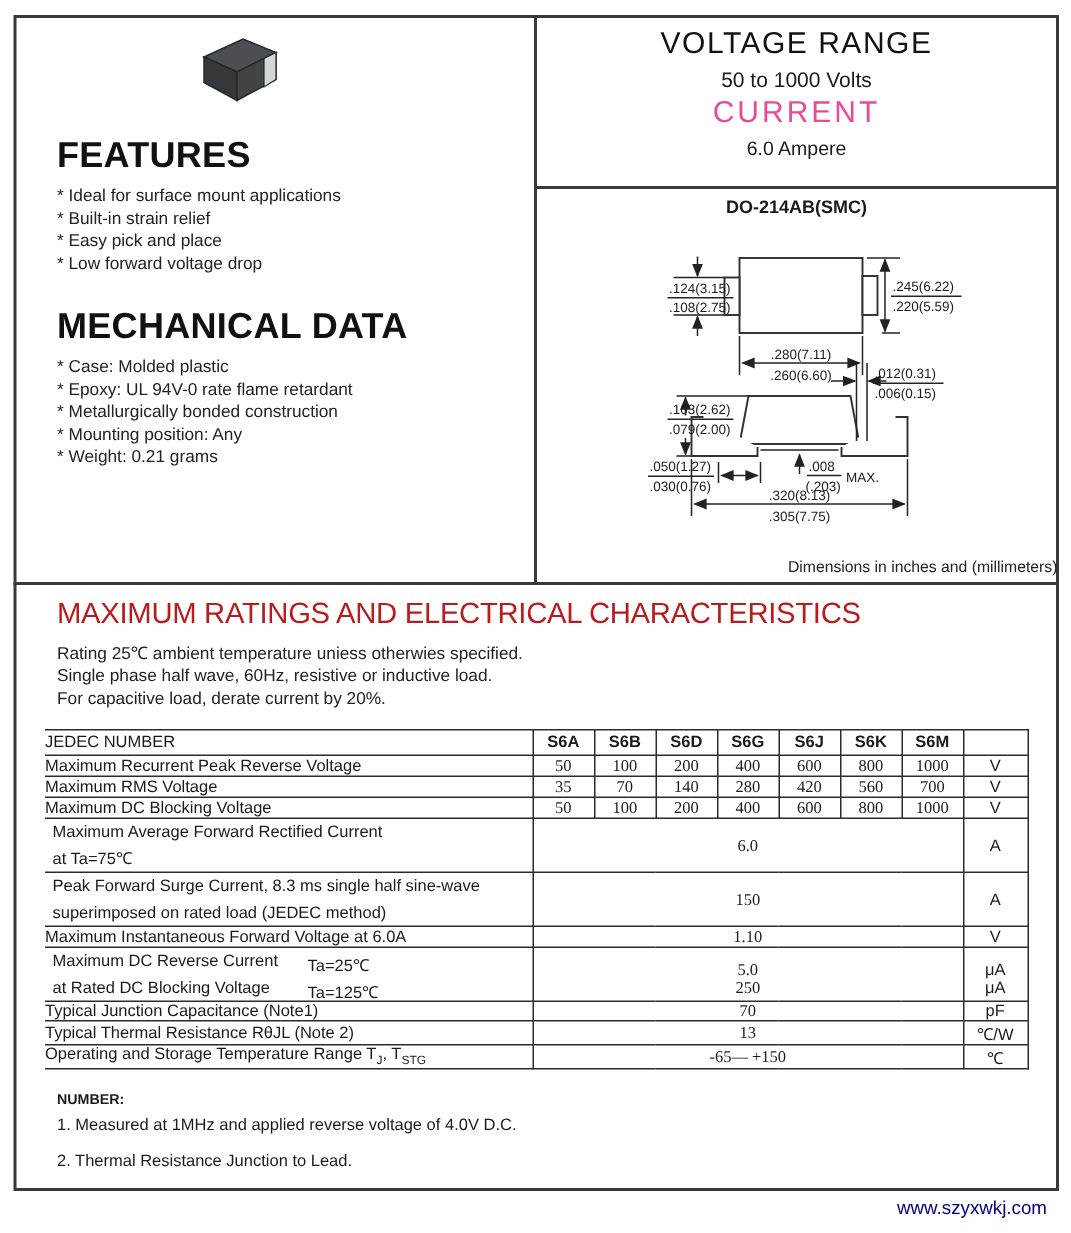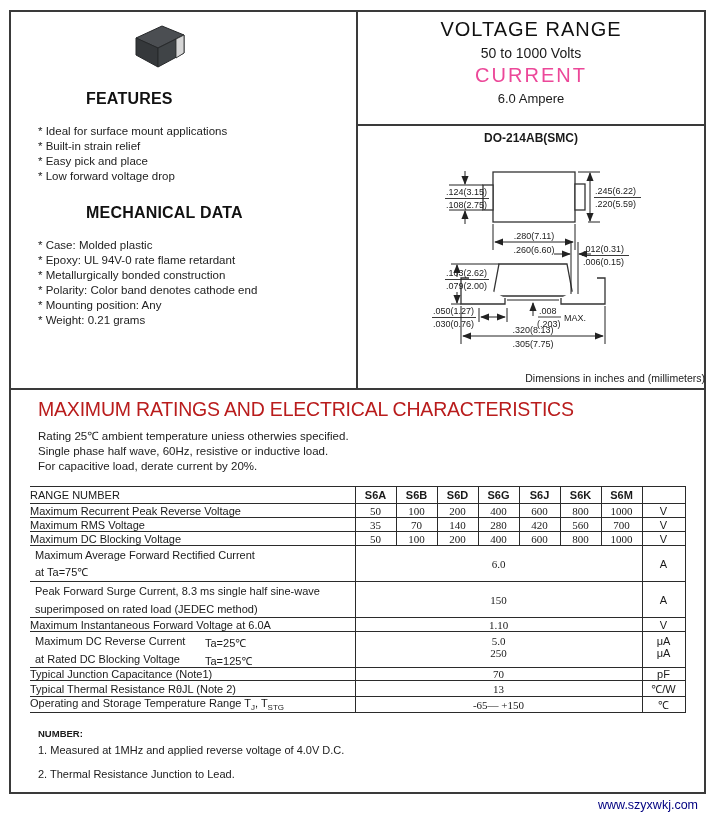--- a/index.html
+++ b/index.html
@@ -6,21 +6,21 @@
   body { background:#888; font-family:"Liberation Sans", sans-serif; }
   #page { position:relative; width:714px; height:822px; background:#ffffff; color:#1a1a1a; overflow:hidden; margin:0 auto; }
 
   .outer-border { position:absolute; left:9px; top:10px; width:697px; height:784px; border:2px solid #3a3a3a; }
   .divider-v { position:absolute; left:356px; top:10px; width:2px; height:380px; background:#3a3a3a; }
   .divider-h-main { position:absolute; left:9px; top:388px; width:697px; height:2px; background:#3a3a3a; }
   .divider-h-right { position:absolute; left:357px; top:124px; width:347px; height:2px; background:#3a3a3a; }
 
   
   .diode-img { position:absolute; left:128px; top:22px; }
-  .sec-title { position:absolute; left:38px; font-size:16px; font-weight:bold; letter-spacing:0.2px; color:#111;margin-left:48px; }
+  .sec-title { position:absolute; left:38px; font-size:24px; font-weight:bold; letter-spacing:0.2px; color:#111; }
   .features-title { top:90px; }
   .mech-title { top:204px; }
   .bullet-list { position:absolute; left:38px; list-style:none; font-size:11.5px; color:#222; }
   .features-list { top:124px; }
   .mech-list { top:238px; }
   .bullet-list li { height:15px; line-height:15px; }
 
   
   .right-head { position:absolute; left:357px; top:0; width:348px; text-align:center; }
   .vr-title { position:absolute; top:18px; width:100%; font-size:20px; letter-spacing:1px; color:#111; }
@@ -40,21 +40,21 @@
   td.lbl { text-align:left; padding-left:5px; }
   td.hdr-lbl { font-size:13.5px; color:#222; }
   td.typ { text-align:center; font-weight:bold; font-size:11px; }
   td.val { text-align:center;font-family:Liberation Serif, serif; }
   td.unit { text-align:center; }
   td.br { border-right:1.2px solid #2b2b2b; }
   tr.rule > td { border-bottom:1.6px solid #2b2b2b; }
   tr.toprule > td { border-top:1.6px solid #2b2b2b; }
   tr.rh17 { height:17px; } tr.rh14 { height:14px; } tr.rh36 { height:36px; } tr.rh13 { height:13px; }
   .cell2 { display:flex; flex-direction:column; justify-content:space-between; height:33px; padding:2px 0 1px 5px; }
-  .cell2c { display:flex; flex-direction:column; justify-content:flex-start; height:33px; padding:2px 0 1px 0; align-items:center; }
+  .cell2c { display:flex; flex-direction:column; justify-content:flex-end; height:33px; padding:2px 0 1px 0; align-items:center; }
   td.vbot { vertical-align:bottom; padding-bottom:2px; }
   .condline { position:relative; }
   .cond { position:absolute; left:170px; top:0; }
   sub.tsub { font-size:8px; }
 
   .notes-title { position:absolute; left:38px; top:728px; font-size:9.5px; font-weight:bold; }
   .note-1 { position:absolute; left:38px; top:744px; font-size:11px; }
   .note-2 { position:absolute; left:38px; top:768px; font-size:11px; }
   .website { position:absolute; right:16px; top:798px; font-size:12.5px; color:#000080; text-decoration:none; }
 
@@ -85,21 +85,20 @@
     <li>* Built-in strain relief</li>
     <li>* Easy pick and place</li>
     <li>* Low forward voltage drop</li>
   </ul>
 
   <div class="sec-title mech-title">MECHANICAL DATA</div>
   <ul class="bullet-list mech-list">
     <li>* Case: Molded plastic</li>
     <li>* Epoxy: UL 94V-0 rate flame retardant</li>
     <li>* Metallurgically bonded construction</li>
-    <li>* Polarity: Color band denotes cathode end</li>
     <li>* Mounting position: Any</li>
     <li>* Weight: 0.21 grams</li>
   </ul>
 
   <div class="right-head">
     <div class="vr-title">VOLTAGE RANGE</div>
     <div class="vr-value">50 to 1000 Volts</div>
     <div class="cur-title">CURRENT</div>
     <div class="cur-value">6.0 Ampere</div>
   </div>
@@ -199,21 +198,21 @@
         <col style="width:41px">
         <col style="width:41px">
         <col style="width:41px">
         <col style="width:41px">
         <col style="width:41px">
         <col style="width:41px">
         <col style="width:43px">
     </colgroup>
     <tbody>
         <tr class="toprule rule rh17">
-      <td class="lbl hdr-lbl br">RANGE NUMBER</td>
+      <td class="lbl hdr-lbl br">JEDEC NUMBER</td>
       <td class="typ br">S6A</td>
       <td class="typ br">S6B</td>
       <td class="typ br">S6D</td>
       <td class="typ br">S6G</td>
       <td class="typ br">S6J</td>
       <td class="typ br">S6K</td>
       <td class="typ br">S6M</td>
       <td class="unit br"></td>
     </tr>
     <tr class="rule rh14">

